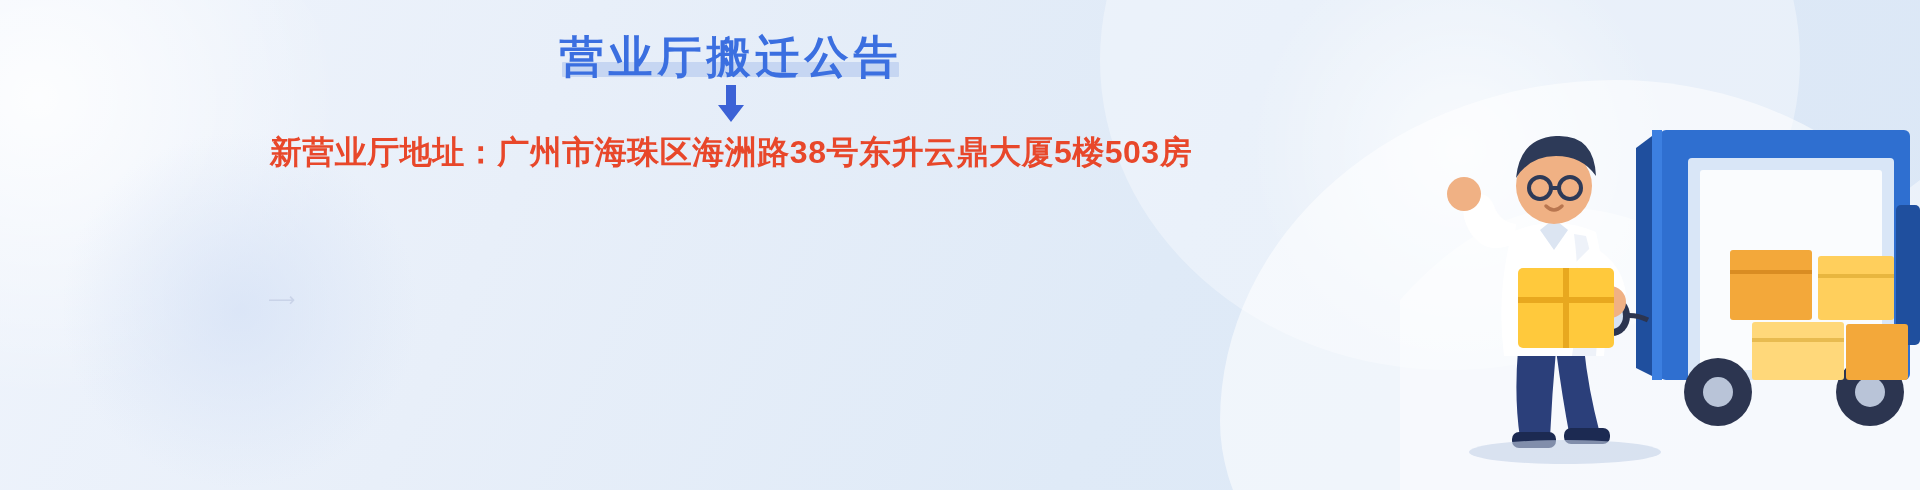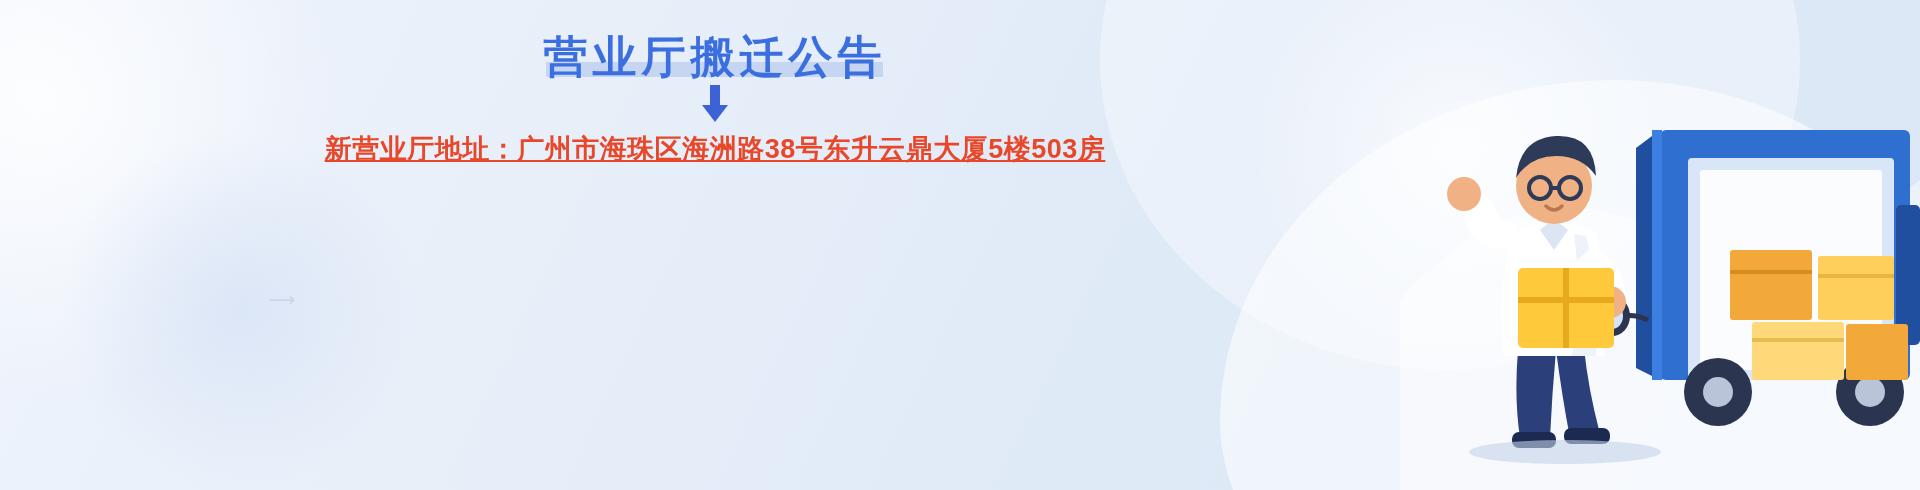--- a/index.html
+++ b/index.html
@@ -51,21 +51,21 @@
     position: absolute;
     right: 120px; top: -250px;
     width: 700px; height: 620px;
     border-radius: 50%;
     background: rgba(255,255,255,0.35);
   }
 
   
   .content {
     position: absolute;
-    left: 0; top: 0;
+    left: 16px; top: 0;
     width: 1430px;
     height: 408px;
     text-align: center;
     z-index: 5;
   }
 
   .title-wrap {
     position: relative;
     display: inline-block;
     margin-top: 33px;
@@ -107,26 +107,25 @@
 
   .arrow-row {
     margin-top: 4px;
     height: 40px;
     line-height: 40px;
   }
   .arrow-icon { display: inline-block; vertical-align: middle; }
 
   .addr-line {
     margin-top: 6px;
-    font-size: 27px;
+    font-size: 32px;
     font-weight: bold;
     color: #e8472a;
     letter-spacing: 0.5px;
     white-space: nowrap;
-    text-decoration: underline;
   }
   .subway-line {
     margin-top: 9px;
     font-size: 22px;
     color: #e8472a;
     white-space: nowrap;
   }
 
   .ghost-arrow {
     position: absolute;

